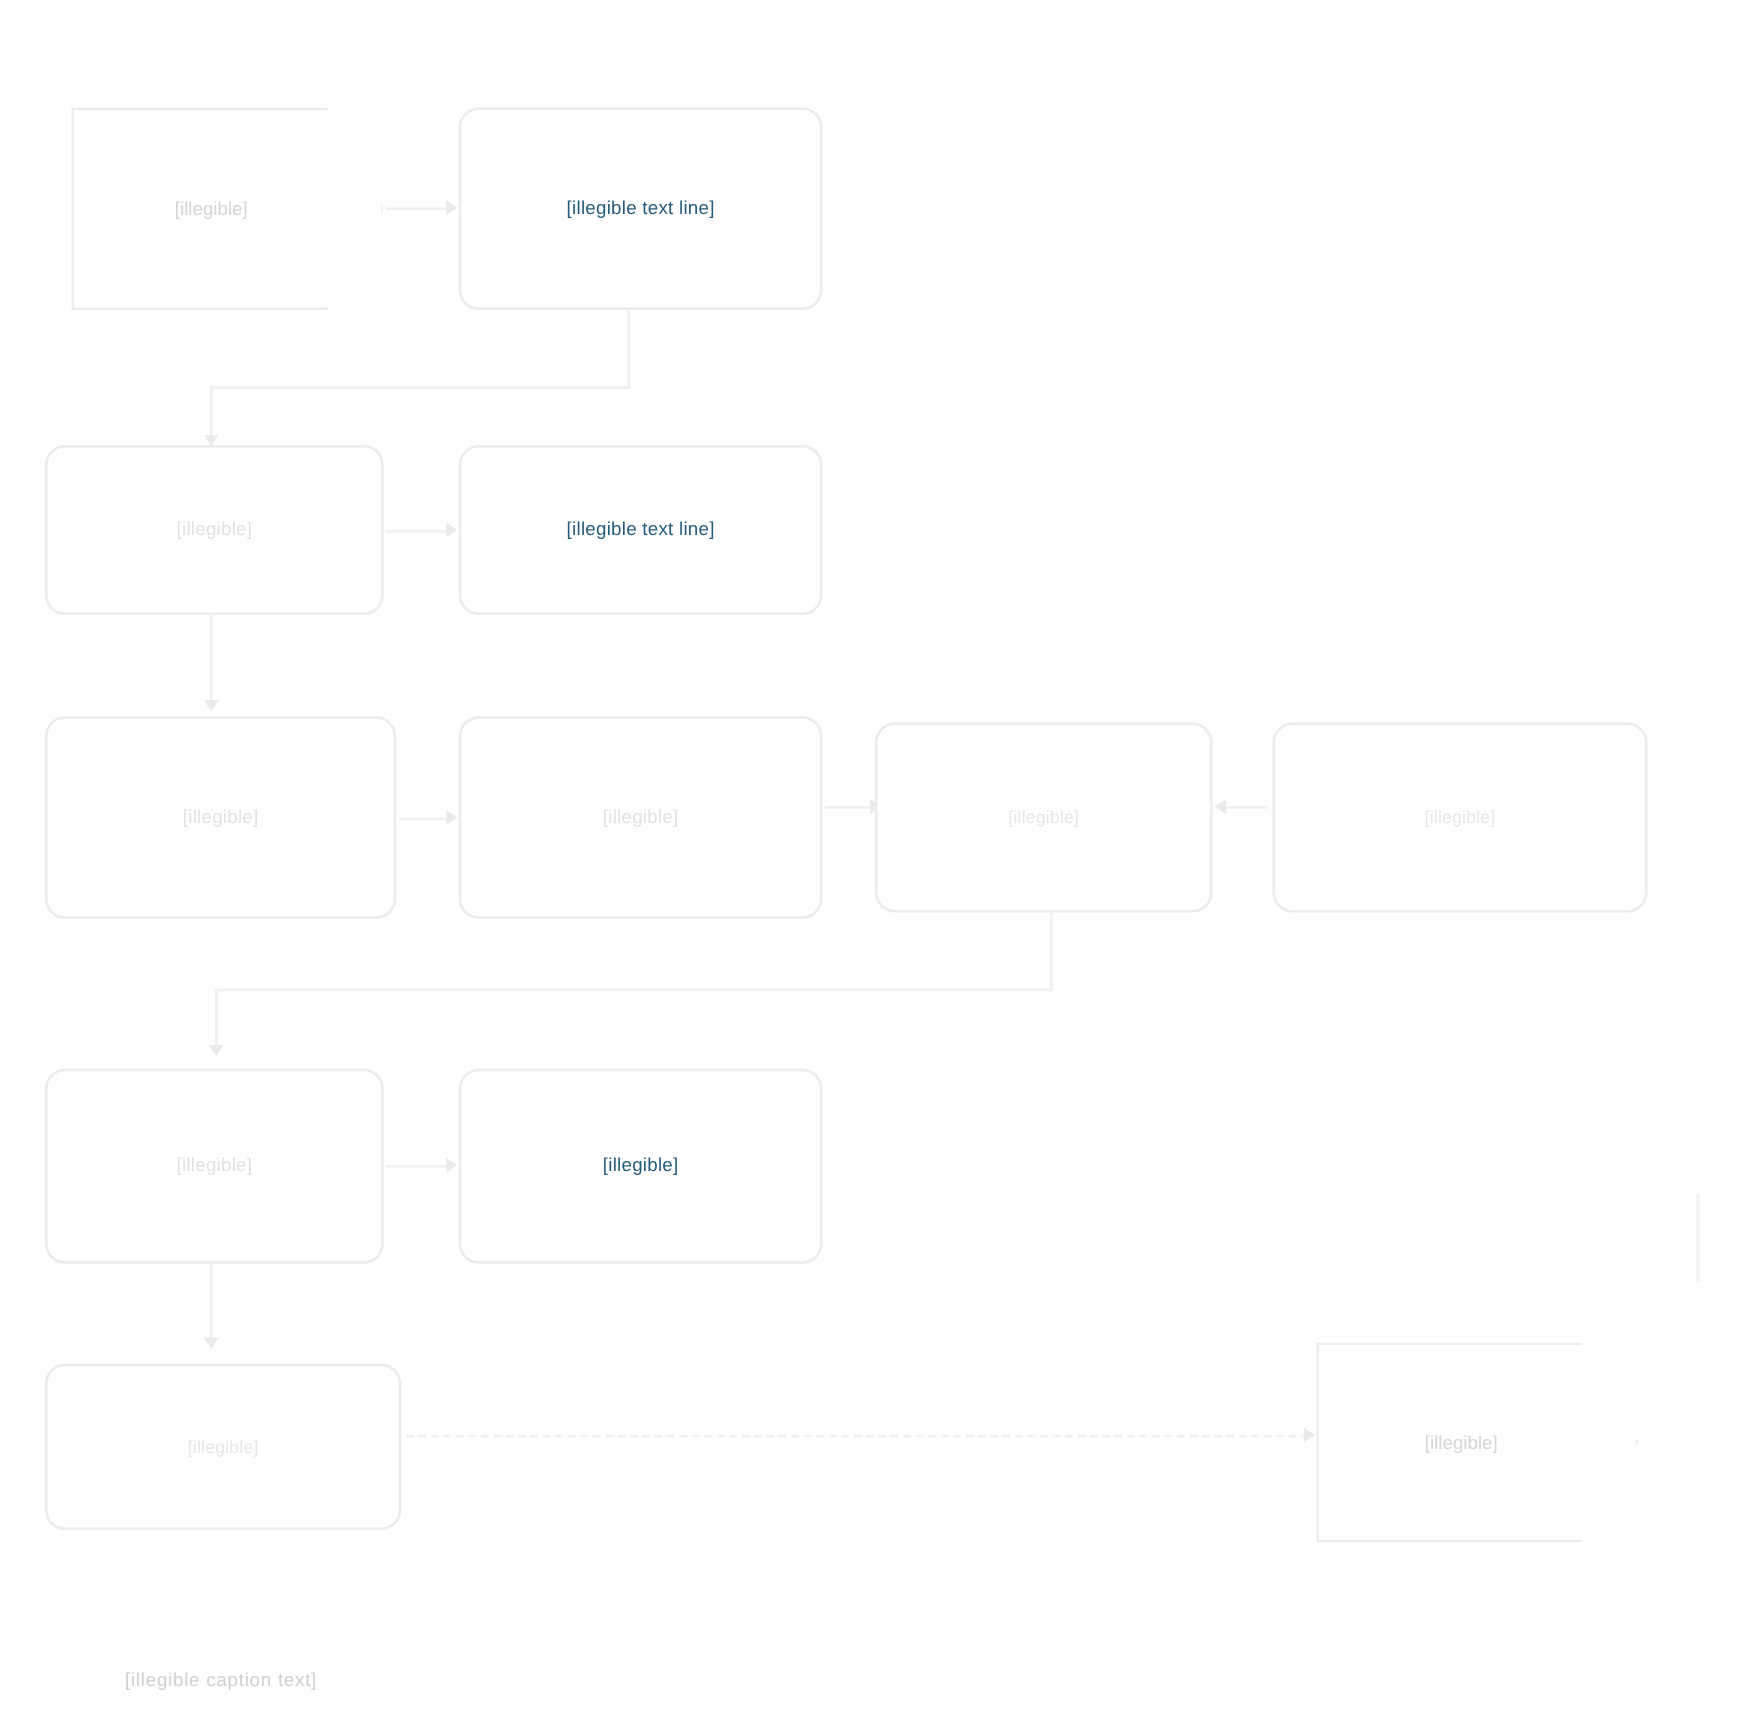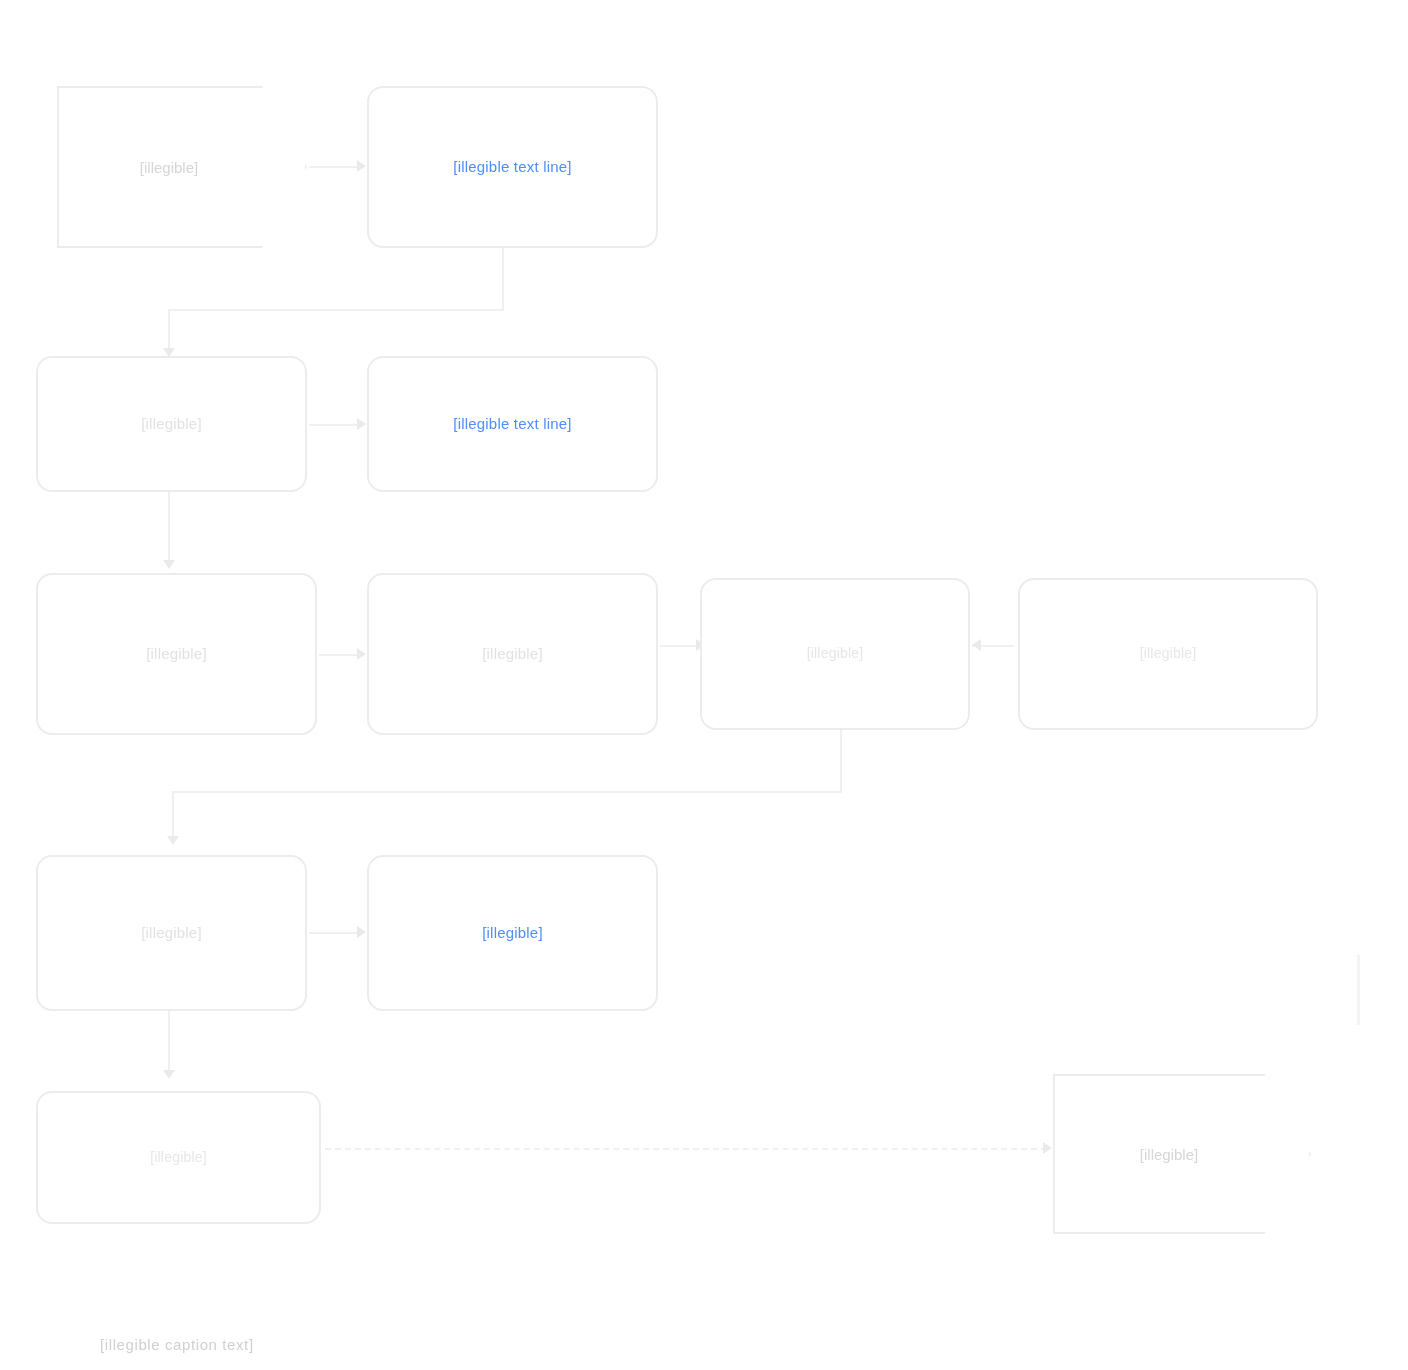--- a/index.html
+++ b/index.html
@@ -19,21 +19,21 @@
     text-align:center;
     color:#d2d2d2;
     border:2px solid #ececec;
     background:#ffffff;
   }
   .rbox{border-radius:16px;}
   .node .txt{
     display:block;
     padding:0 10px;
     line-height:1.25;
-    color:#3b82f6;
+    color:#0c4a6e;
     font-size:15px;
     letter-spacing:.2px;
     word-break:break-word;
     filter:blur(0.45px);
     opacity:.9;
   }
   .node.faint .txt{color:#dedede;}
   .node.fainter .txt{color:#e4e4e4;font-size:14px;}
 
   

